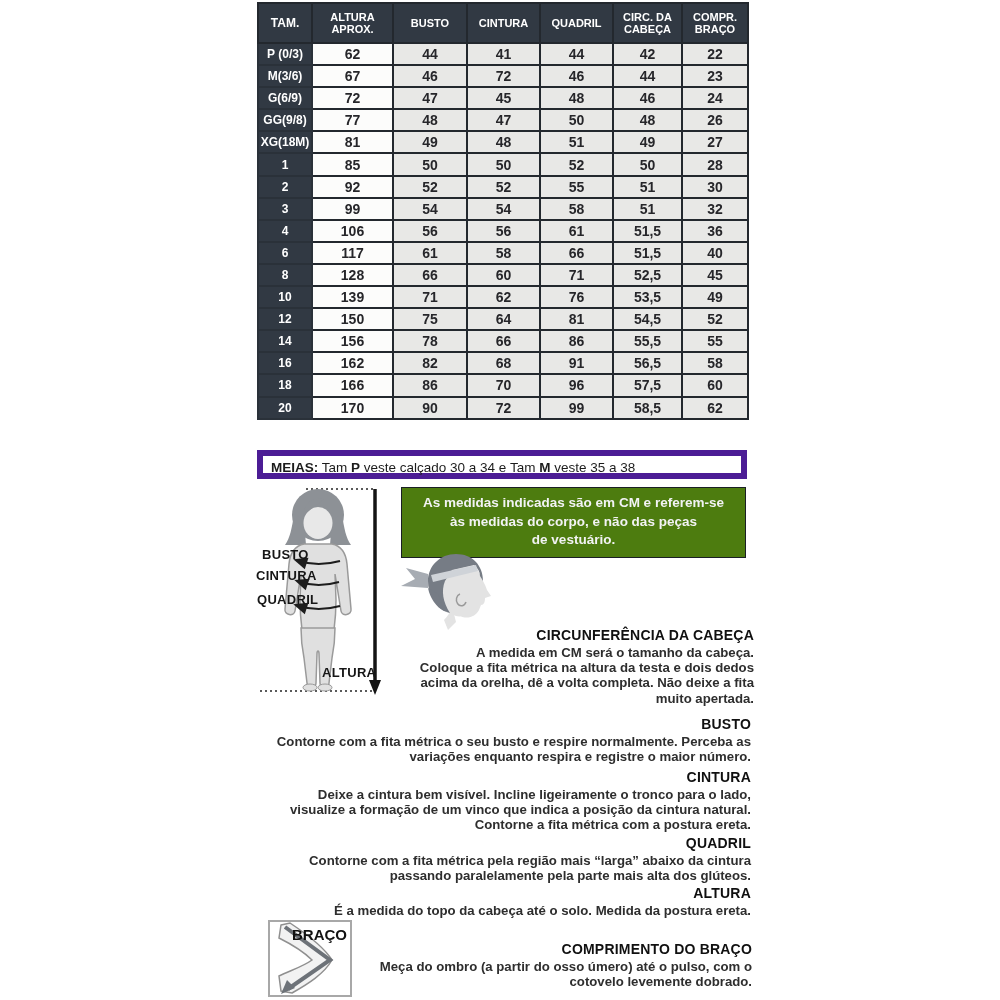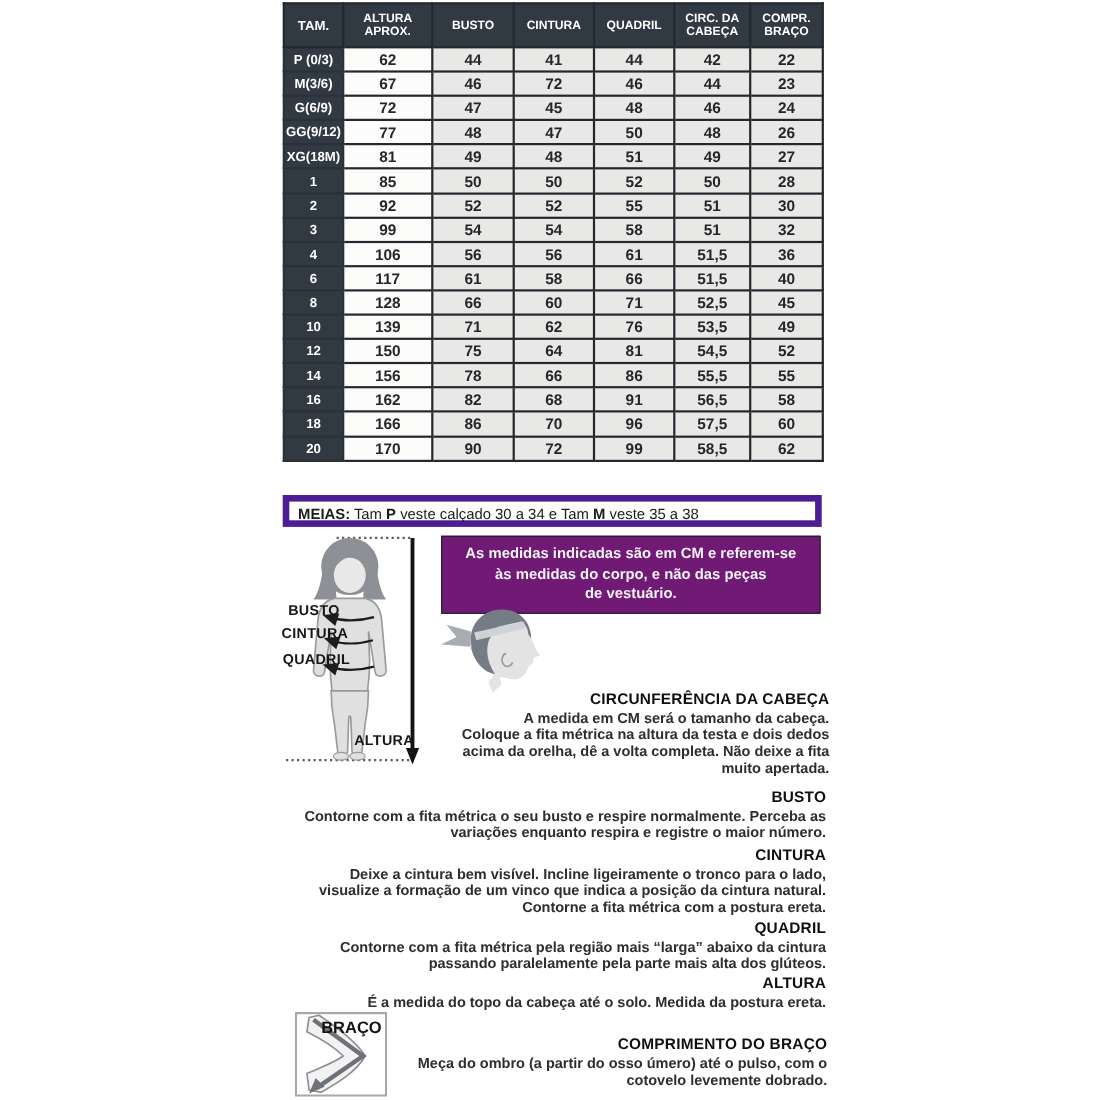--- a/index.html
+++ b/index.html
@@ -25,21 +25,21 @@
 
   
   .body-fig{position:absolute;left:254px;top:482px;width:134px;height:232px;}
   .bodylabel{position:absolute;font-weight:bold;font-size:13px;color:#161616;letter-spacing:.3px;}
   .head-fig{position:absolute;left:398px;top:550px;width:106px;height:82px;}
   .arm-fig{position:absolute;left:268px;top:920px;width:84px;height:77px;}
   .arm-label{position:absolute;top:6px;right:5px;font-weight:bold;font-size:15px;color:#111;}
 
   
   .infobox{position:absolute;left:401px;top:487px;width:345px;box-sizing:border-box;
-           background:#701a75;border:1px solid #1a1f25;color:#f2f3f4;font-weight:bold;
+           background:#4d7c0f;border:1px solid #1a1f25;color:#f2f3f4;font-weight:bold;
            font-size:13.5px;line-height:18.5px;text-align:center;padding:6px 4px 7px 4px;}
 
   
   .sec{position:absolute;color:#222;text-align:right;}
   .sec .sec-title{font-weight:bold;font-size:14px;color:#101010;margin:0 0 2px 0;letter-spacing:.2px;}
   .sec .sec-text{font-size:13.2px;line-height:15.2px;margin:0;font-weight:bold;color:#2e2e2e;}
 </style>
 </head>
 <body>
 
@@ -88,21 +88,21 @@
         <tr>
           <th class="c0">G(6/9)</th>
           <td class="c1">72</td>
           <td class="c2">47</td>
           <td class="c3">45</td>
           <td class="c4">48</td>
           <td class="c5">46</td>
           <td class="c6">24</td>
         </tr>
         <tr>
-          <th class="c0">GG(9/12)</th>
+          <th class="c0">GG(9/8)</th>
           <td class="c1">77</td>
           <td class="c2">48</td>
           <td class="c3">47</td>
           <td class="c4">50</td>
           <td class="c5">48</td>
           <td class="c6">26</td>
         </tr>
         <tr>
           <th class="c0">XG(18M)</th>
           <td class="c1">81</td>

